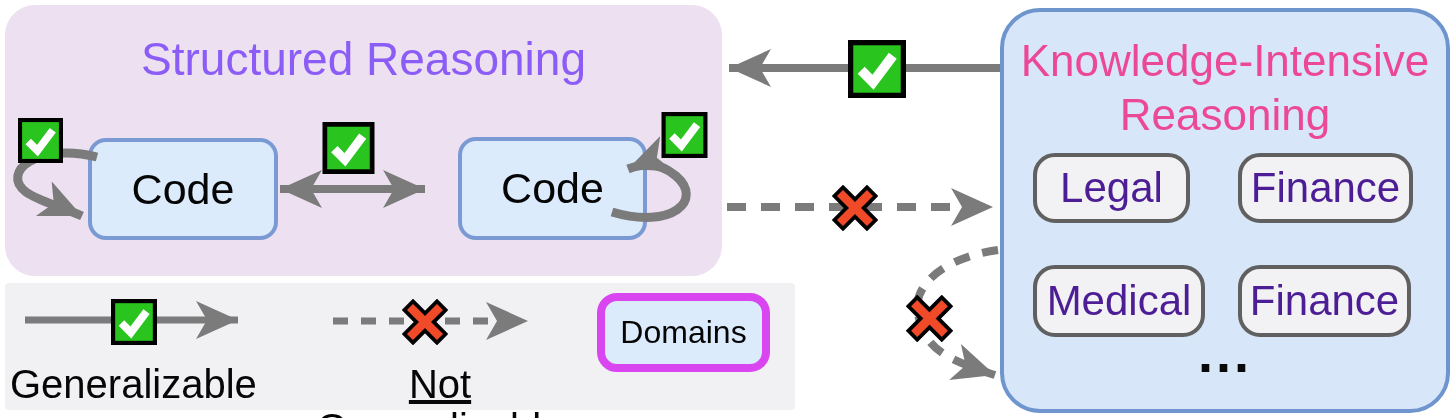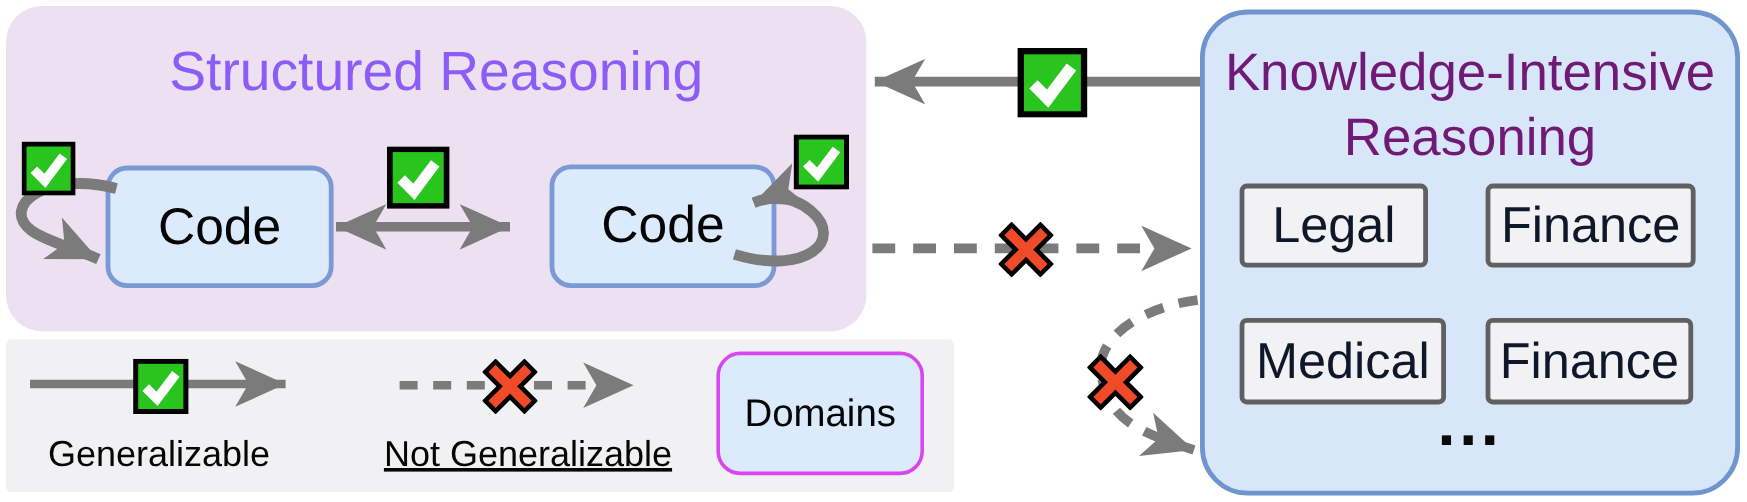--- a/index.html
+++ b/index.html
@@ -17,54 +17,54 @@
     background:#d8e6fa;border:4px solid #6e95ce;box-sizing:border-box;
   }
   .panel-legend{
     left:5px;top:283px;width:790px;height:127px;background:#f1f1f3;border-radius:4px;
   }
   
   .title-structured{
     left:5px;top:36px;width:717px;text-align:center;font-size:46px;line-height:1;color:#8b5cf6;
   }
   .title-knowledge{
-    left:1004px;top:34px;width:442px;text-align:center;font-size:44px;line-height:54px;color:#701a75;
+    left:1004px;top:34px;width:442px;text-align:center;font-size:44px;line-height:54px;color:#ec4899;
   }
   
   .node{
     display:flex;align-items:center;justify-content:center;
     background:#dcebfc;border:4px solid #7b9ad3;box-sizing:border-box;border-radius:18px;
     font-size:43px;color:#050505;
   }
   .node-math{left:88px;top:138px;width:190px;height:102px;}
   .node-code{left:428px;top:137px;width:189px;height:103px;margin-left:30px;}
   
   .domain{
     display:flex;align-items:center;justify-content:center;
-    background:#f2f2f4;border:4px solid #606060;box-sizing:border-box;border-radius:6px;
-    font-size:42px;color:#0f172a;
+    background:#f2f2f4;border:4px solid #606060;box-sizing:border-box;border-radius:22px;
+    font-size:42px;color:#4c1d95;
   }
   .domain-legal{left:1033px;top:153px;width:157px;height:70px;}
   .domain-finance{left:1238px;top:153px;width:175px;height:70px;}
   .domain-medical{left:1033px;top:265px;width:172px;height:72px;}
   .domain-tabular{left:1238px;top:265px;width:173px;height:72px;}
   .ellipsis{
     left:1135px;top:326px;width:180px;text-align:center;
     font-size:54px;font-weight:700;letter-spacing:3px;color:#0a0a0a;line-height:1;
   }
   
   .legend-label{
-    top:362px;text-align:center;font-size:30px;color:#060606;line-height:1.1;
+    top:362px;text-align:center;font-size:40px;color:#060606;line-height:1.1;
   }
   .legend-label-gen{left:10px;width:245px;}
   .legend-label-ngen{left:298px;width:284px;text-decoration:underline;}
   .legend-domains{
-    left:597px;top:293px;width:173px;height:103px;border-radius:20px;
+    left:597px;top:293px;width:173px;height:79px;border-radius:20px;
     display:flex;align-items:center;justify-content:center;
-    background:#dcebfc;border:3px solid #d946ef;box-sizing:border-box;
+    background:#dcebfc;border:8px solid #d946ef;box-sizing:border-box;
     font-size:32px;color:#050505;
   }
   
   .icon{position:absolute;}
   .icon svg{display:block;width:100%;height:100%;}
   
   .layer-arrows{left:0;top:0;width:1456px;height:418px;pointer-events:none;}
 </style>
 </head>
 <body>

